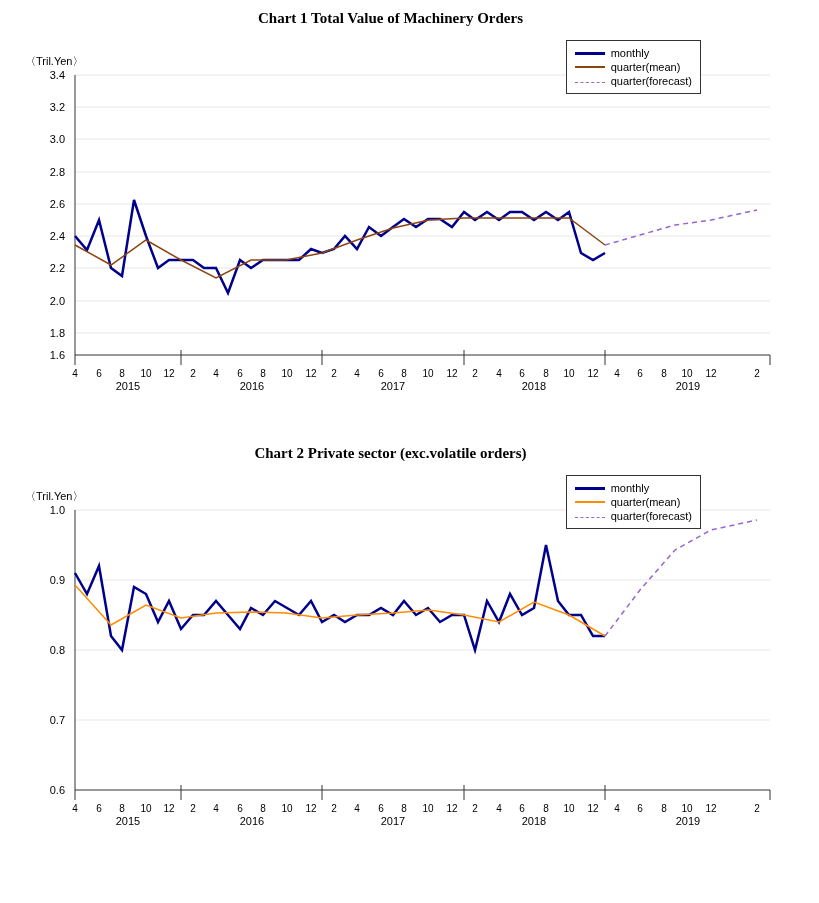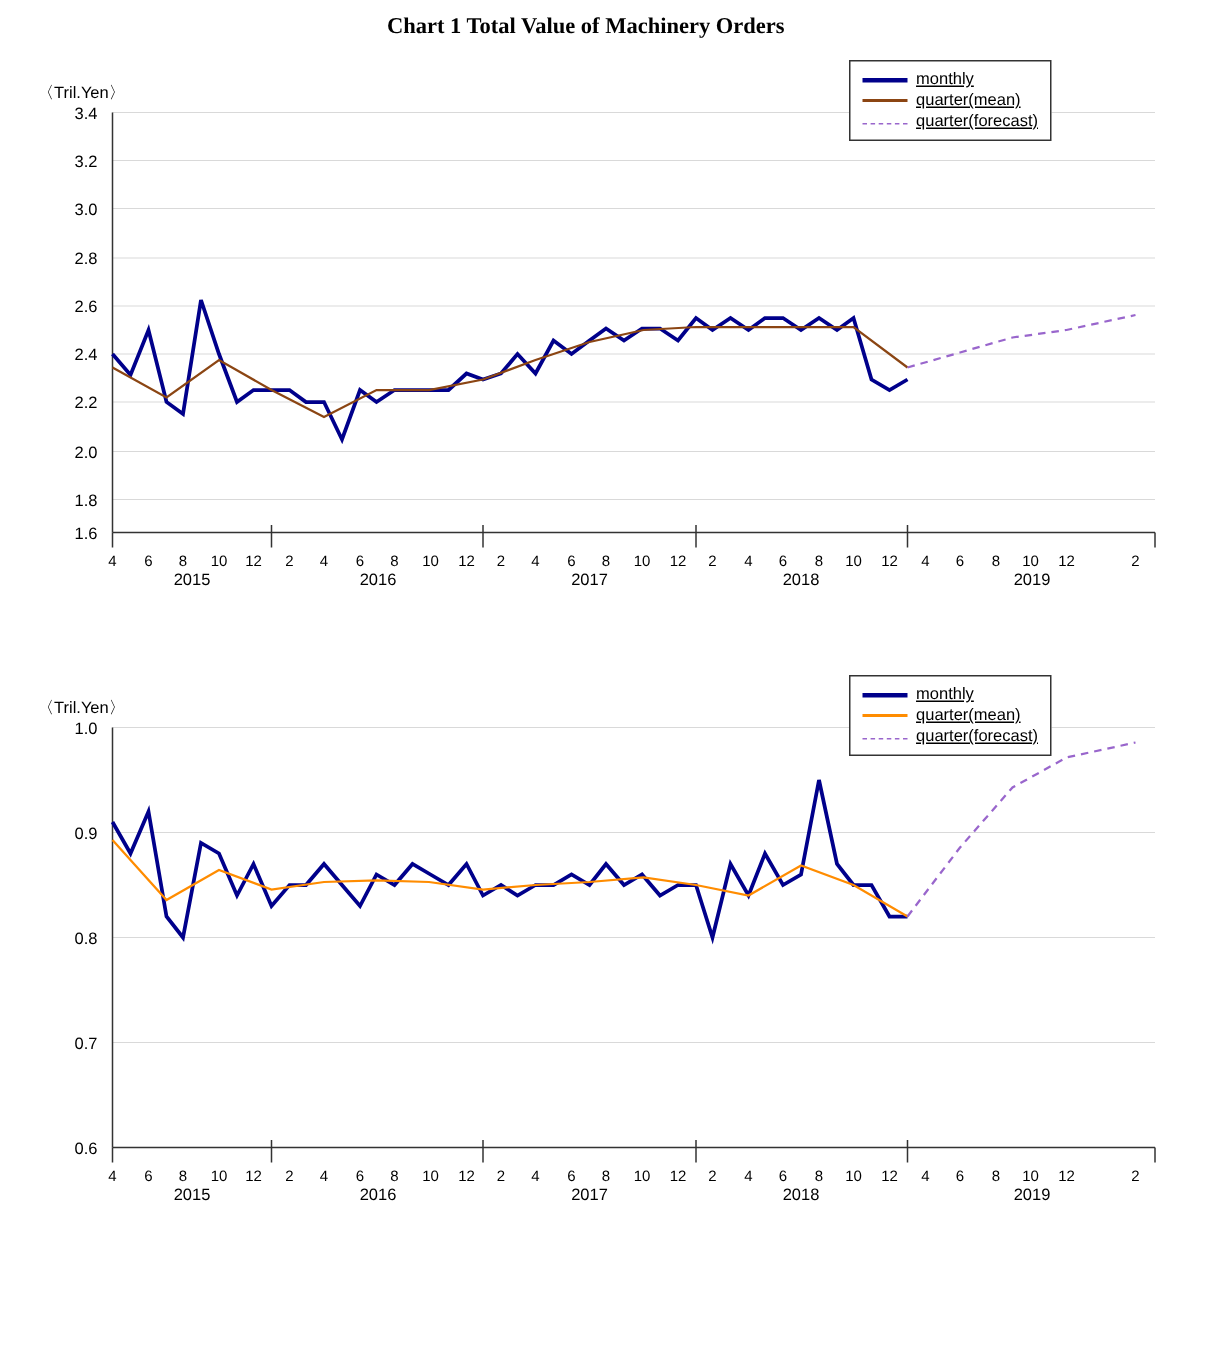--- a/index.html
+++ b/index.html
@@ -33,21 +33,20 @@
       right: 60px;
       border: 1px solid #333;
       padding: 4px 8px;
       background: #fff;
       font-size: 11px;
     }
     .legend-item {
       display: flex;
       align-items: center;
       margin: 2px 0;
-      text-decoration: underline;
     }
     .legend-line {
       width: 30px;
       height: 2px;
       margin-right: 6px;
       display: inline-block;
     }
     .legend-line.monthly { background: #00008B; height: 3px; }
     .legend-line.quarter-mean { background: #8B4513; height: 1.5px; }
     .legend-line.quarter-forecast {
@@ -244,20 +243,21 @@
             655,190
             691,185
             737,175
           "></polyline>
 
       </svg>
     </div>
   </div>
 
   <div class="chart-container">
+    <div class="chart-title">Chart 2  Private sector (exc.volatile orders)</div>
     <div class="chart-area">
 
       <div class="legend-box">
         <div class="legend-item">
           <span class="legend-line monthly"></span>
           <span>monthly</span>
         </div>
         <div class="legend-item">
           <span class="legend-line quarter-mean" style="background:#FF8C00;"></span>
           <span>quarter(mean)</span>

